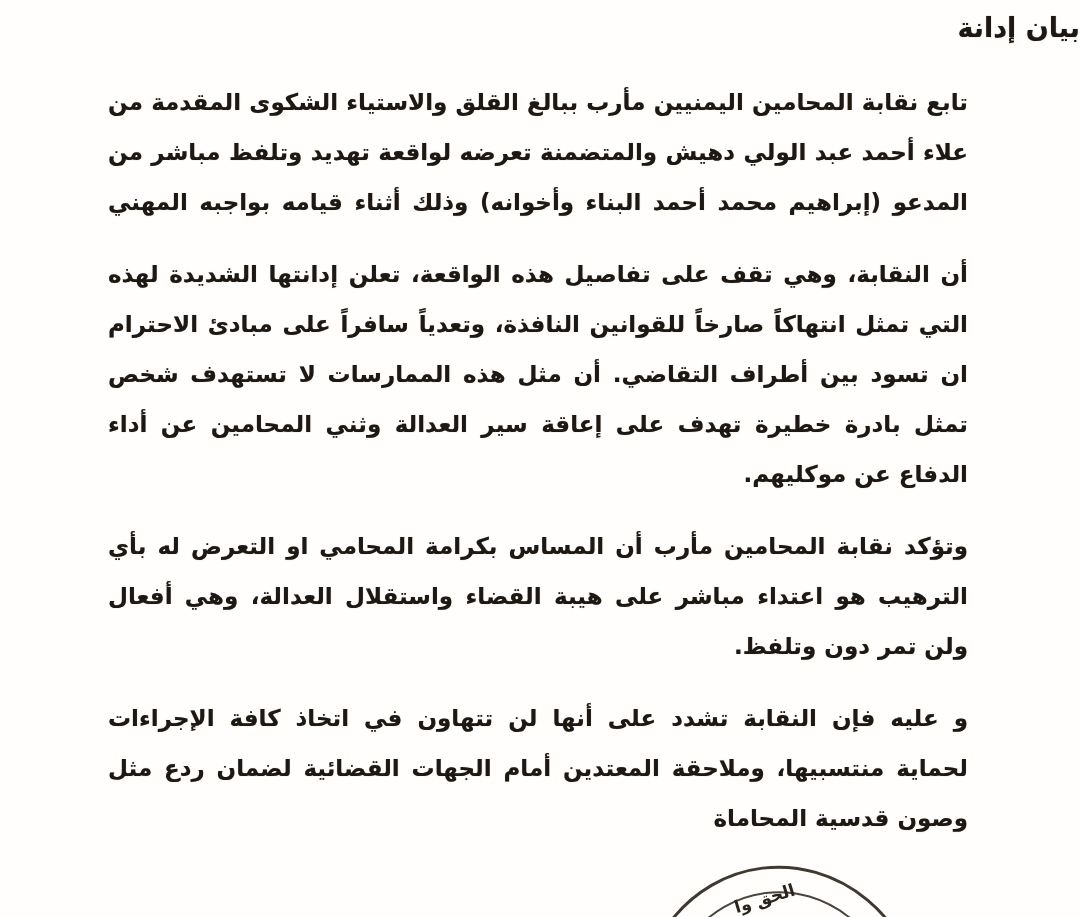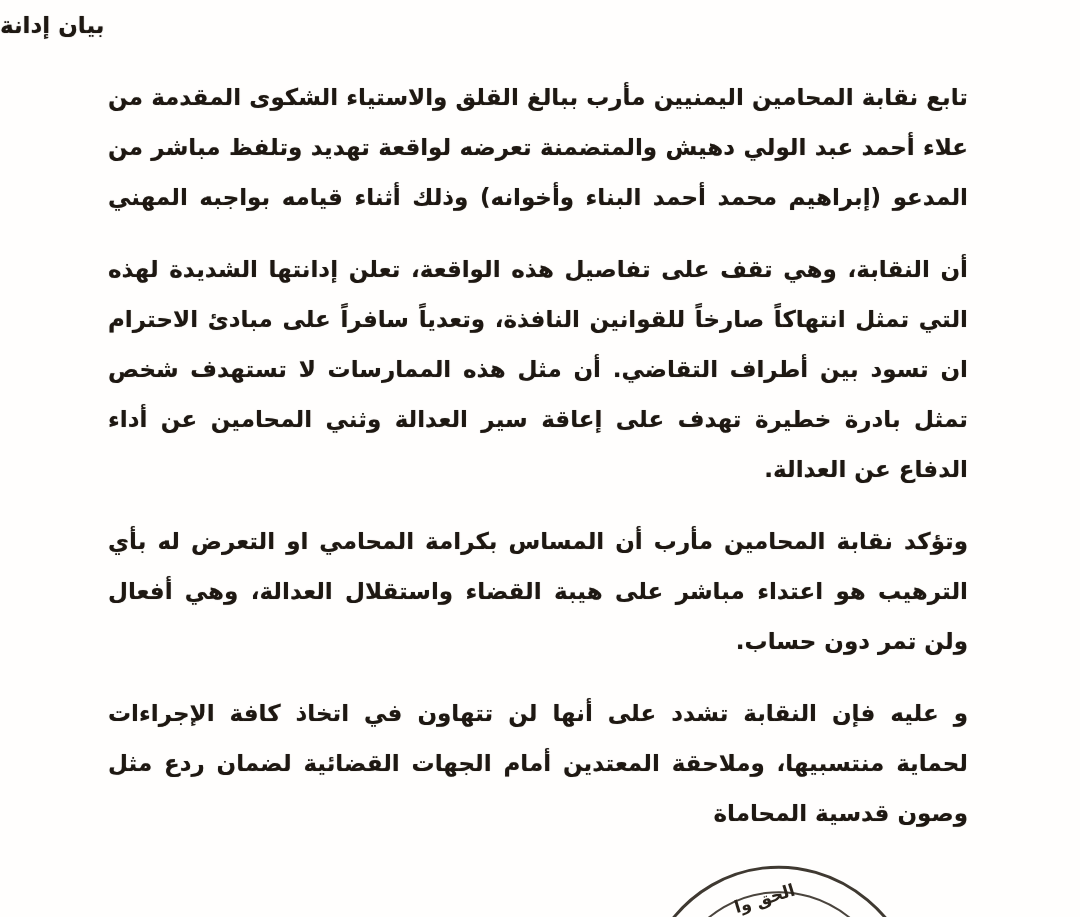--- a/index.html
+++ b/index.html
@@ -9,22 +9,22 @@
     height: 917px;
     margin: 0 auto;
     background: #fffefd;
     overflow: hidden;
     direction: rtl;
     font-family: "DejaVu Sans", sans-serif;
     color: #1e1812;
   }
   .doc-title {
     margin: 12px 0 0 0;
-    text-align: left;
-    font-size: 23px;
+    text-align: right;
+    font-size: 27px;
     font-weight: bold;
     letter-spacing: 1px;
     text-shadow: 0 0 1px rgba(28,22,16,0.6);
   }
   .doc-body {
     margin: 34px 112px 0 108px;
     font-size: 23px;
     font-weight: bold;
     text-shadow: 0 0 0.8px rgba(28,22,16,0.45);
   }
@@ -64,27 +64,27 @@
       <div class="line">تابع نقابة المحامين اليمنيين مأرب ببالغ القلق والاستياء الشكوى المقدمة من الزميل المحامي</div>
       <div class="line">علاء أحمد عبد الولي دهيش والمتضمنة تعرضه لواقعة تهديد وتلفظ مباشر من قبل</div>
       <div class="line">المدعو (إبراهيم محمد أحمد البناء وأخوانه) وذلك أثناء قيامه بواجبه المهني وممارسته لحق الدفاع</div>
     </div>
 
     <div class="para">
       <div class="line">أن النقابة، وهي تقف على تفاصيل هذه الواقعة، تعلن إدانتها الشديدة لهذه التصرفات الصبيانية</div>
       <div class="line">التي تمثل انتهاكاً صارخاً للقوانين النافذة، وتعدياً سافراً على مبادئ الاحترام المتبادل التي يجب</div>
       <div class="line">ان تسود بين أطراف التقاضي. أن مثل هذه الممارسات لا تستهدف شخص المحامي فحسب بل</div>
       <div class="line">تمثل بادرة خطيرة تهدف على إعاقة سير العدالة وثني المحامين عن أداء رسالتهم السامية في</div>
-      <div class="line last">الدفاع عن العدالة.</div>
+      <div class="line last">الدفاع عن موكليهم.</div>
     </div>
 
     <div class="para">
       <div class="line">وتؤكد نقابة المحامين مأرب أن المساس بكرامة المحامي او التعرض له بأي شكل من أشكال</div>
       <div class="line">الترهيب هو اعتداء مباشر على هيبة القضاء واستقلال العدالة، وهي أفعال يجرمها القانون</div>
-      <div class="line last">ولن تمر دون حساب.</div>
+      <div class="line last">ولن تمر دون وتلفظ.</div>
     </div>
 
     <div class="para">
       <div class="line">و عليه فإن النقابة تشدد على أنها لن تتهاون في اتخاذ كافة الإجراءات القانونية والنقابية اللازمة</div>
       <div class="line">لحماية منتسبيها، وملاحقة المعتدين أمام الجهات القضائية لضمان ردع مثل هذه التصرفات</div>
       <div class="line last closing">وصون قدسية المحاماة</div>
     </div>
 
   </div>
 

